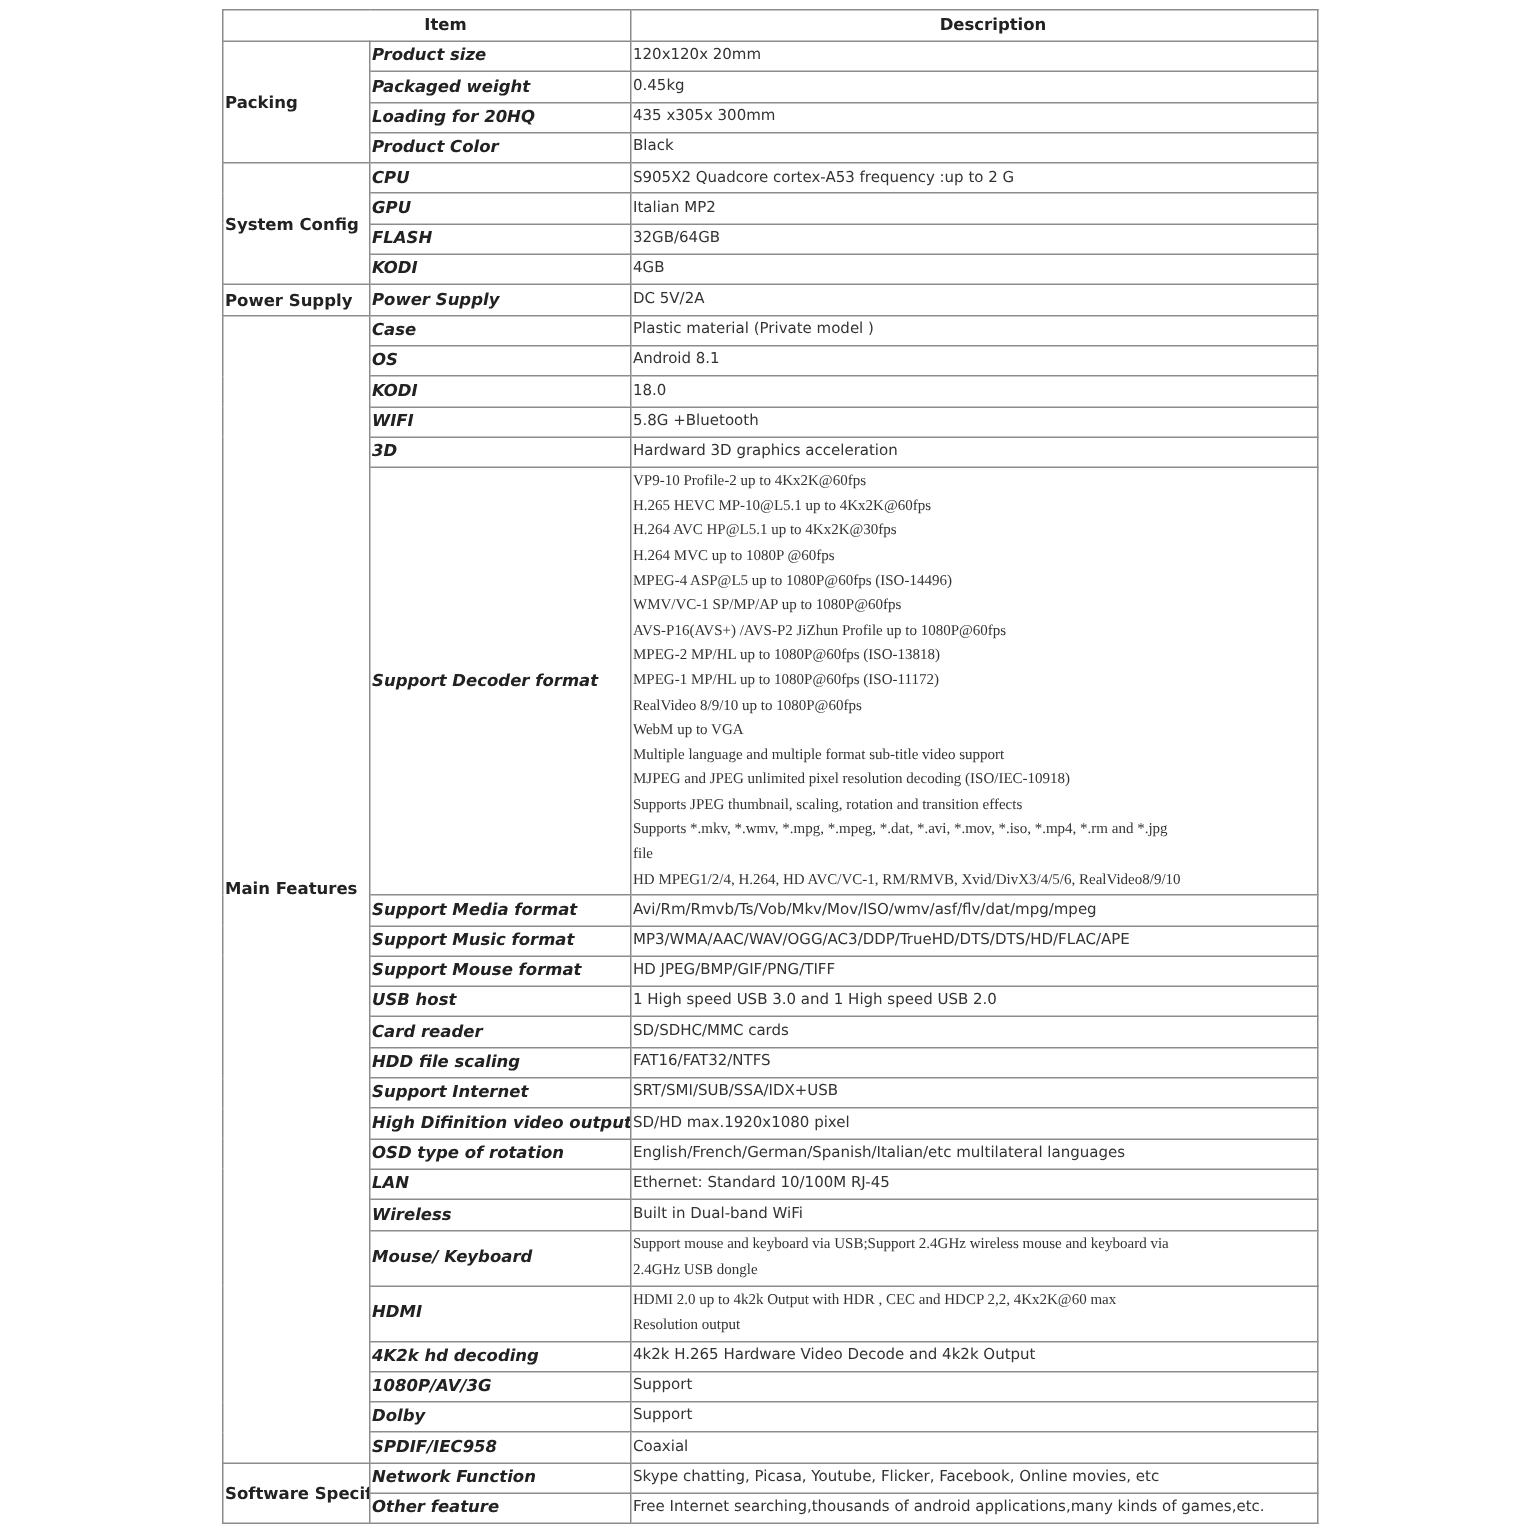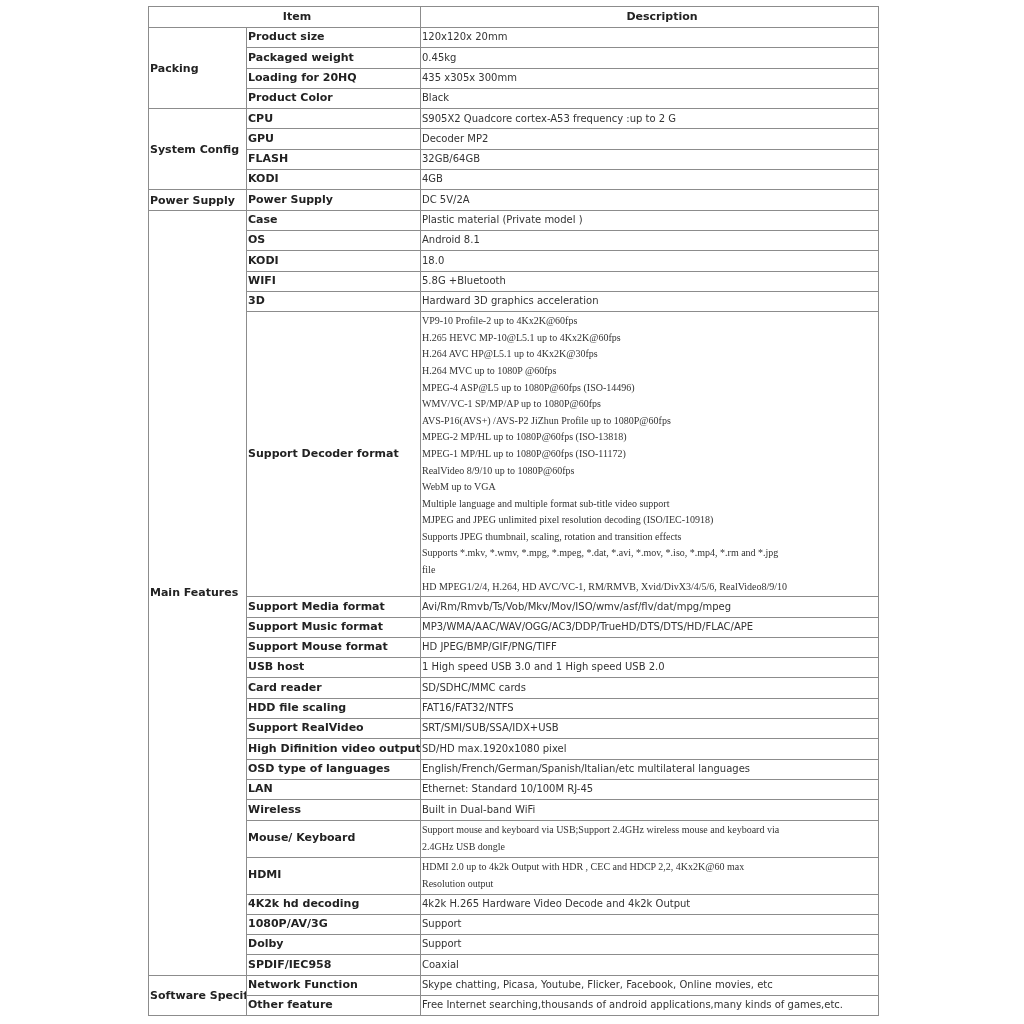--- a/index.html
+++ b/index.html
@@ -13,21 +13,21 @@
   }
   table.spec col.c1 { width:98px; }
   table.spec col.c2 { width:174px; }
   table.spec col.c3 { width:458px; }
   table.spec th, table.spec td {
     border:1px solid #8c8c8c; padding:0 1px; vertical-align:middle;
     overflow:hidden; white-space:nowrap;
   }
   table.spec th { font-weight:bold; text-align:center; height:20px; color:#222;padding-left:26px; }
   td.cat { font-weight:bold; white-space:normal; line-height:15px; border-right:1px solid #555; }
-  td.item { font-weight:bold; color:#222; }
+  td.item { font-weight:bold; color:#222;font-style:italic; }
   td.desc { color:#333; font-size:10px; white-space:normal; }
   tr.r { height:20.3px; }
   tr.r2 { height:37px; }
   td.desc .line { display:block; white-space:nowrap;font-family:Liberation Serif, serif; }
   td.desc.multi { line-height:16.6px; padding-top:1px; padding-bottom:1px; }
 </style>
 </head>
 <body>
 
 <table class="spec">
@@ -60,21 +60,21 @@
         <td class="item">Product Color</td>
         <td class="desc">Black</td>
       </tr>
       <tr class="r">
         <td class="cat" rowspan="4">System Config</td>
         <td class="item">CPU</td>
         <td class="desc">S905X2 Quadcore  cortex-A53 frequency :up to  2 G</td>
       </tr>
       <tr class="r">
         <td class="item">GPU</td>
-        <td class="desc">Decoder MP2</td>
+        <td class="desc">Italian MP2</td>
       </tr>
       <tr class="r">
         <td class="item">FLASH</td>
         <td class="desc">32GB/64GB</td>
       </tr>
       <tr class="r">
         <td class="item">KODI</td>
         <td class="desc">4GB</td>
       </tr>
       <tr class="r">
@@ -143,29 +143,29 @@
       </tr>
       <tr class="r">
         <td class="item">Card reader</td>
         <td class="desc">SD/SDHC/MMC cards</td>
       </tr>
       <tr class="r">
         <td class="item">HDD file scaling</td>
         <td class="desc">FAT16/FAT32/NTFS</td>
       </tr>
       <tr class="r">
-        <td class="item">Support RealVideo</td>
+        <td class="item">Support Internet</td>
         <td class="desc">SRT/SMI/SUB/SSA/IDX+USB</td>
       </tr>
       <tr class="r">
         <td class="item">High Difinition video output</td>
         <td class="desc">SD/HD max.1920x1080 pixel</td>
       </tr>
       <tr class="r">
-        <td class="item">OSD type of languages</td>
+        <td class="item">OSD type of rotation</td>
         <td class="desc">English/French/German/Spanish/Italian/etc multilateral languages</td>
       </tr>
       <tr class="r">
         <td class="item">LAN</td>
         <td class="desc">Ethernet: Standard 10/100M RJ-45</td>
       </tr>
       <tr class="r">
         <td class="item">Wireless</td>
         <td class="desc">Built in Dual-band WiFi</td>
       </tr>

